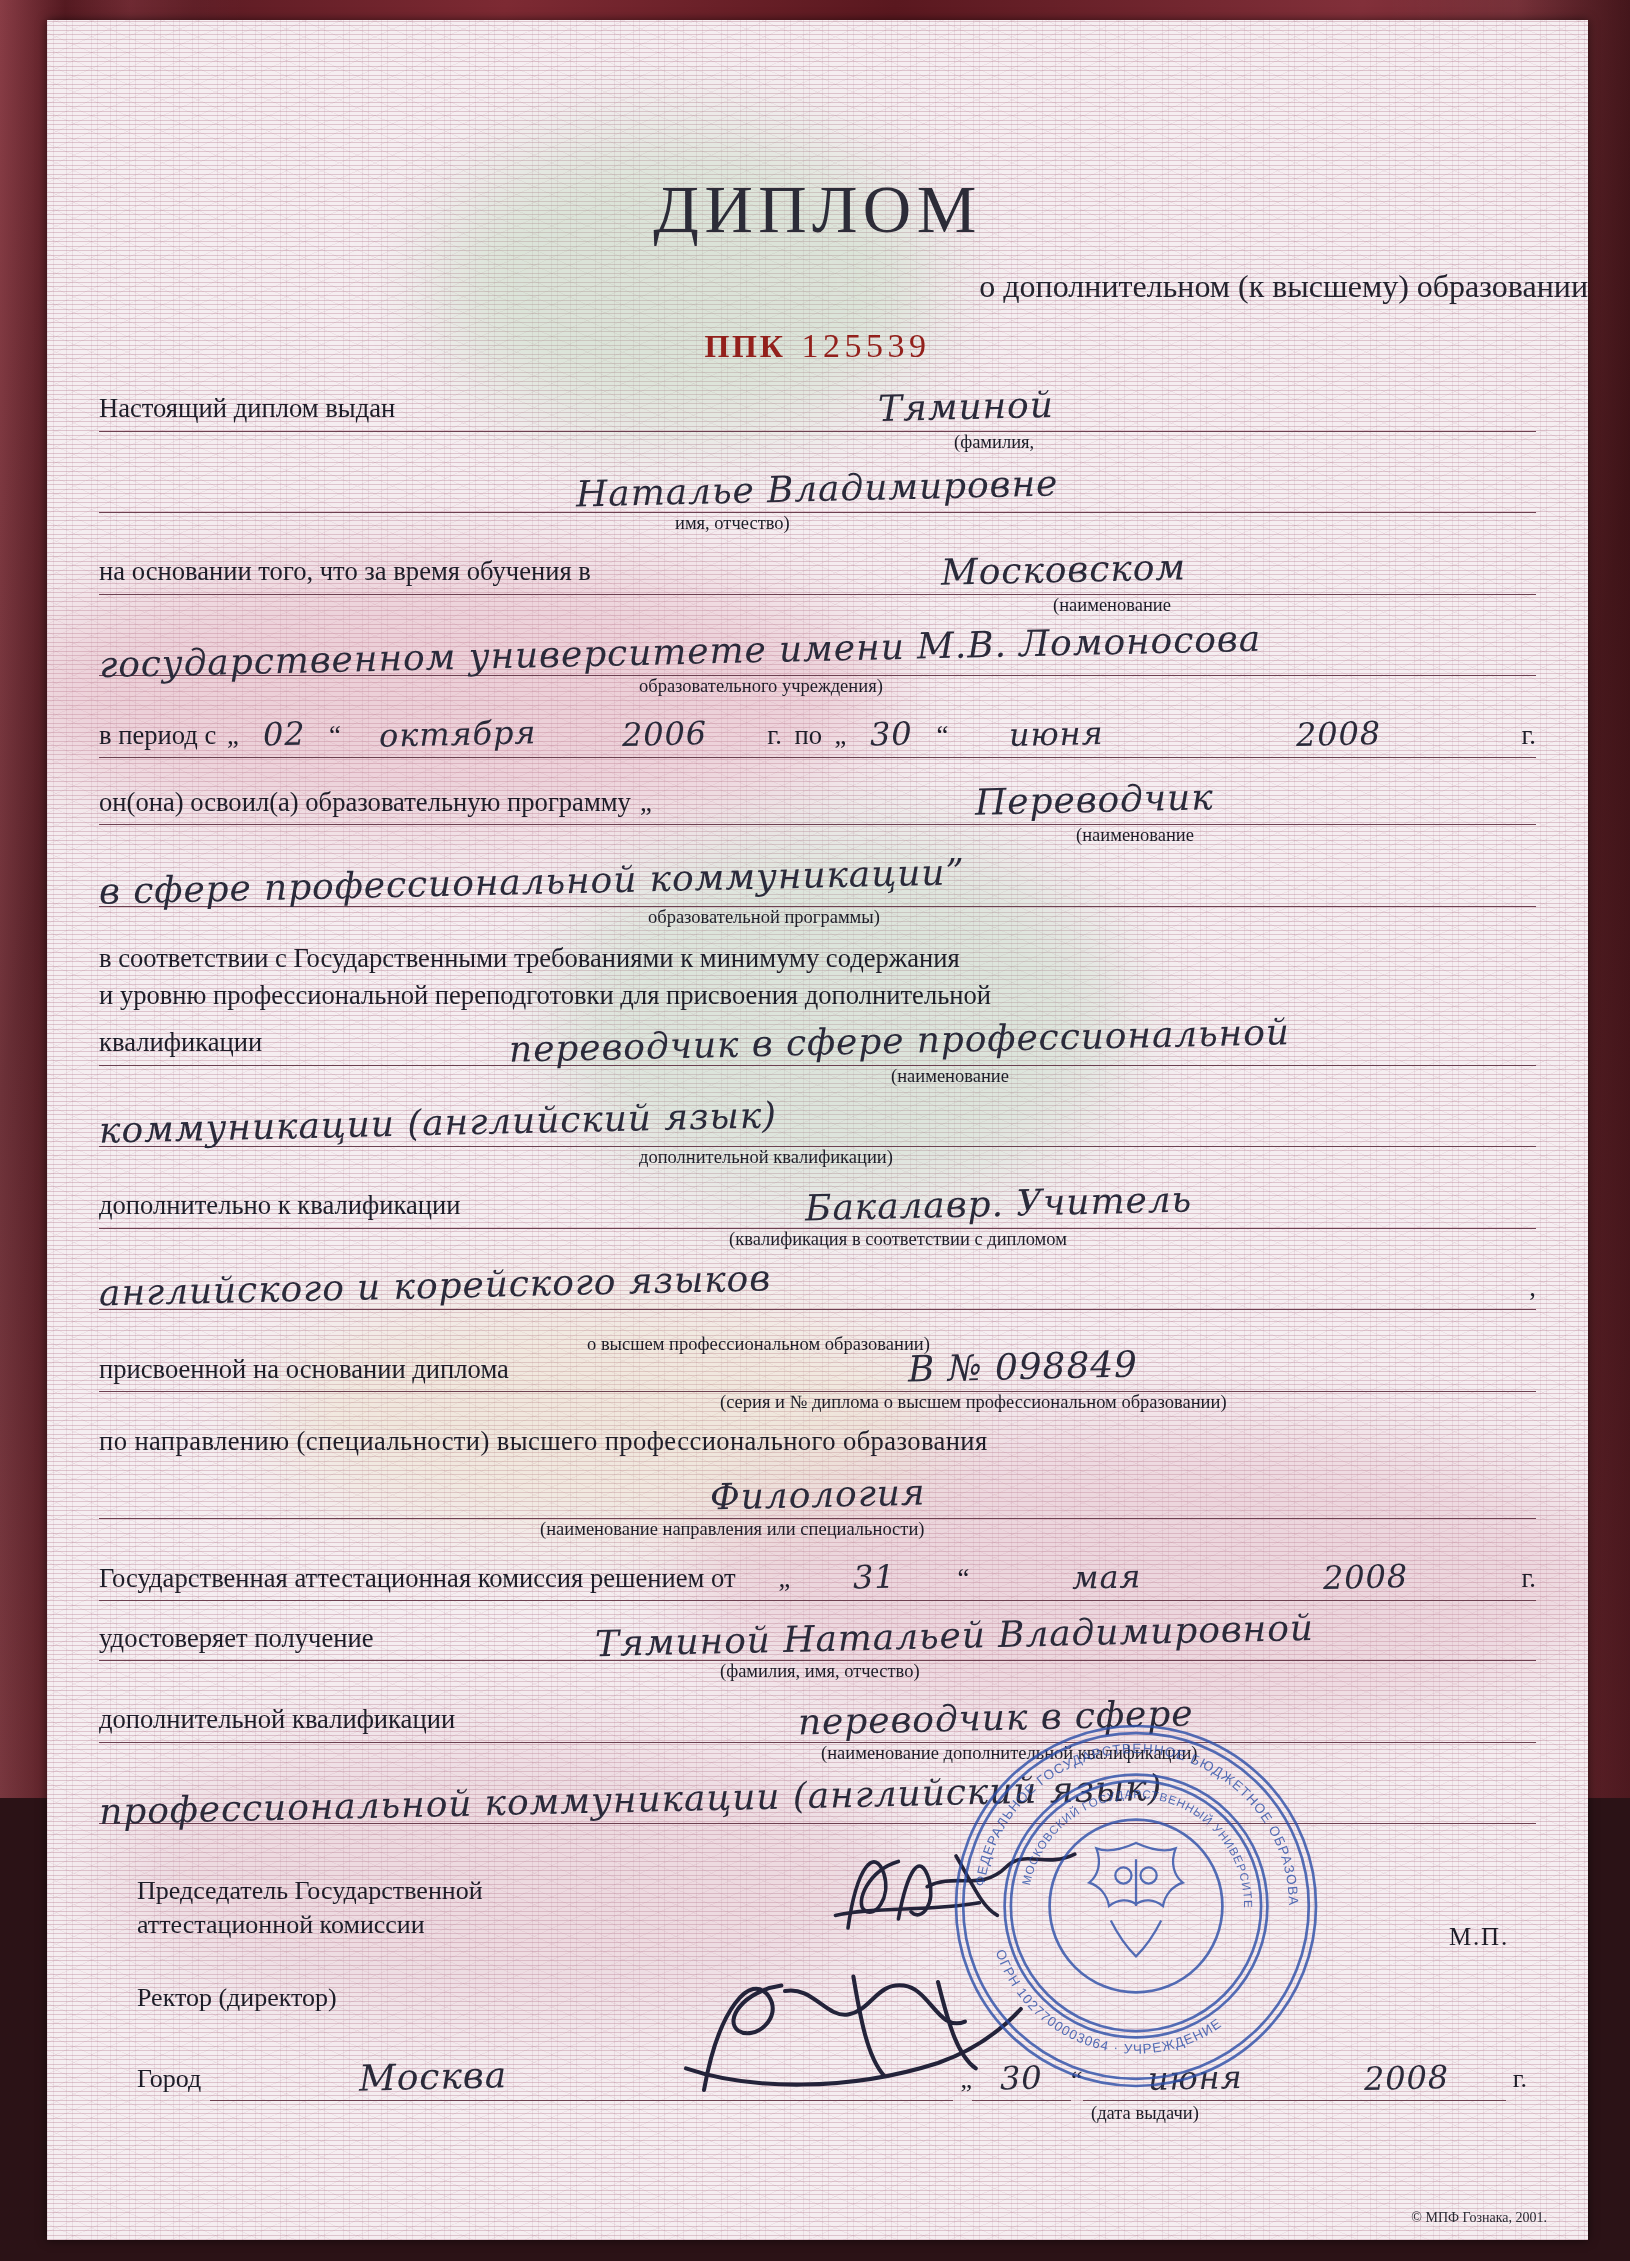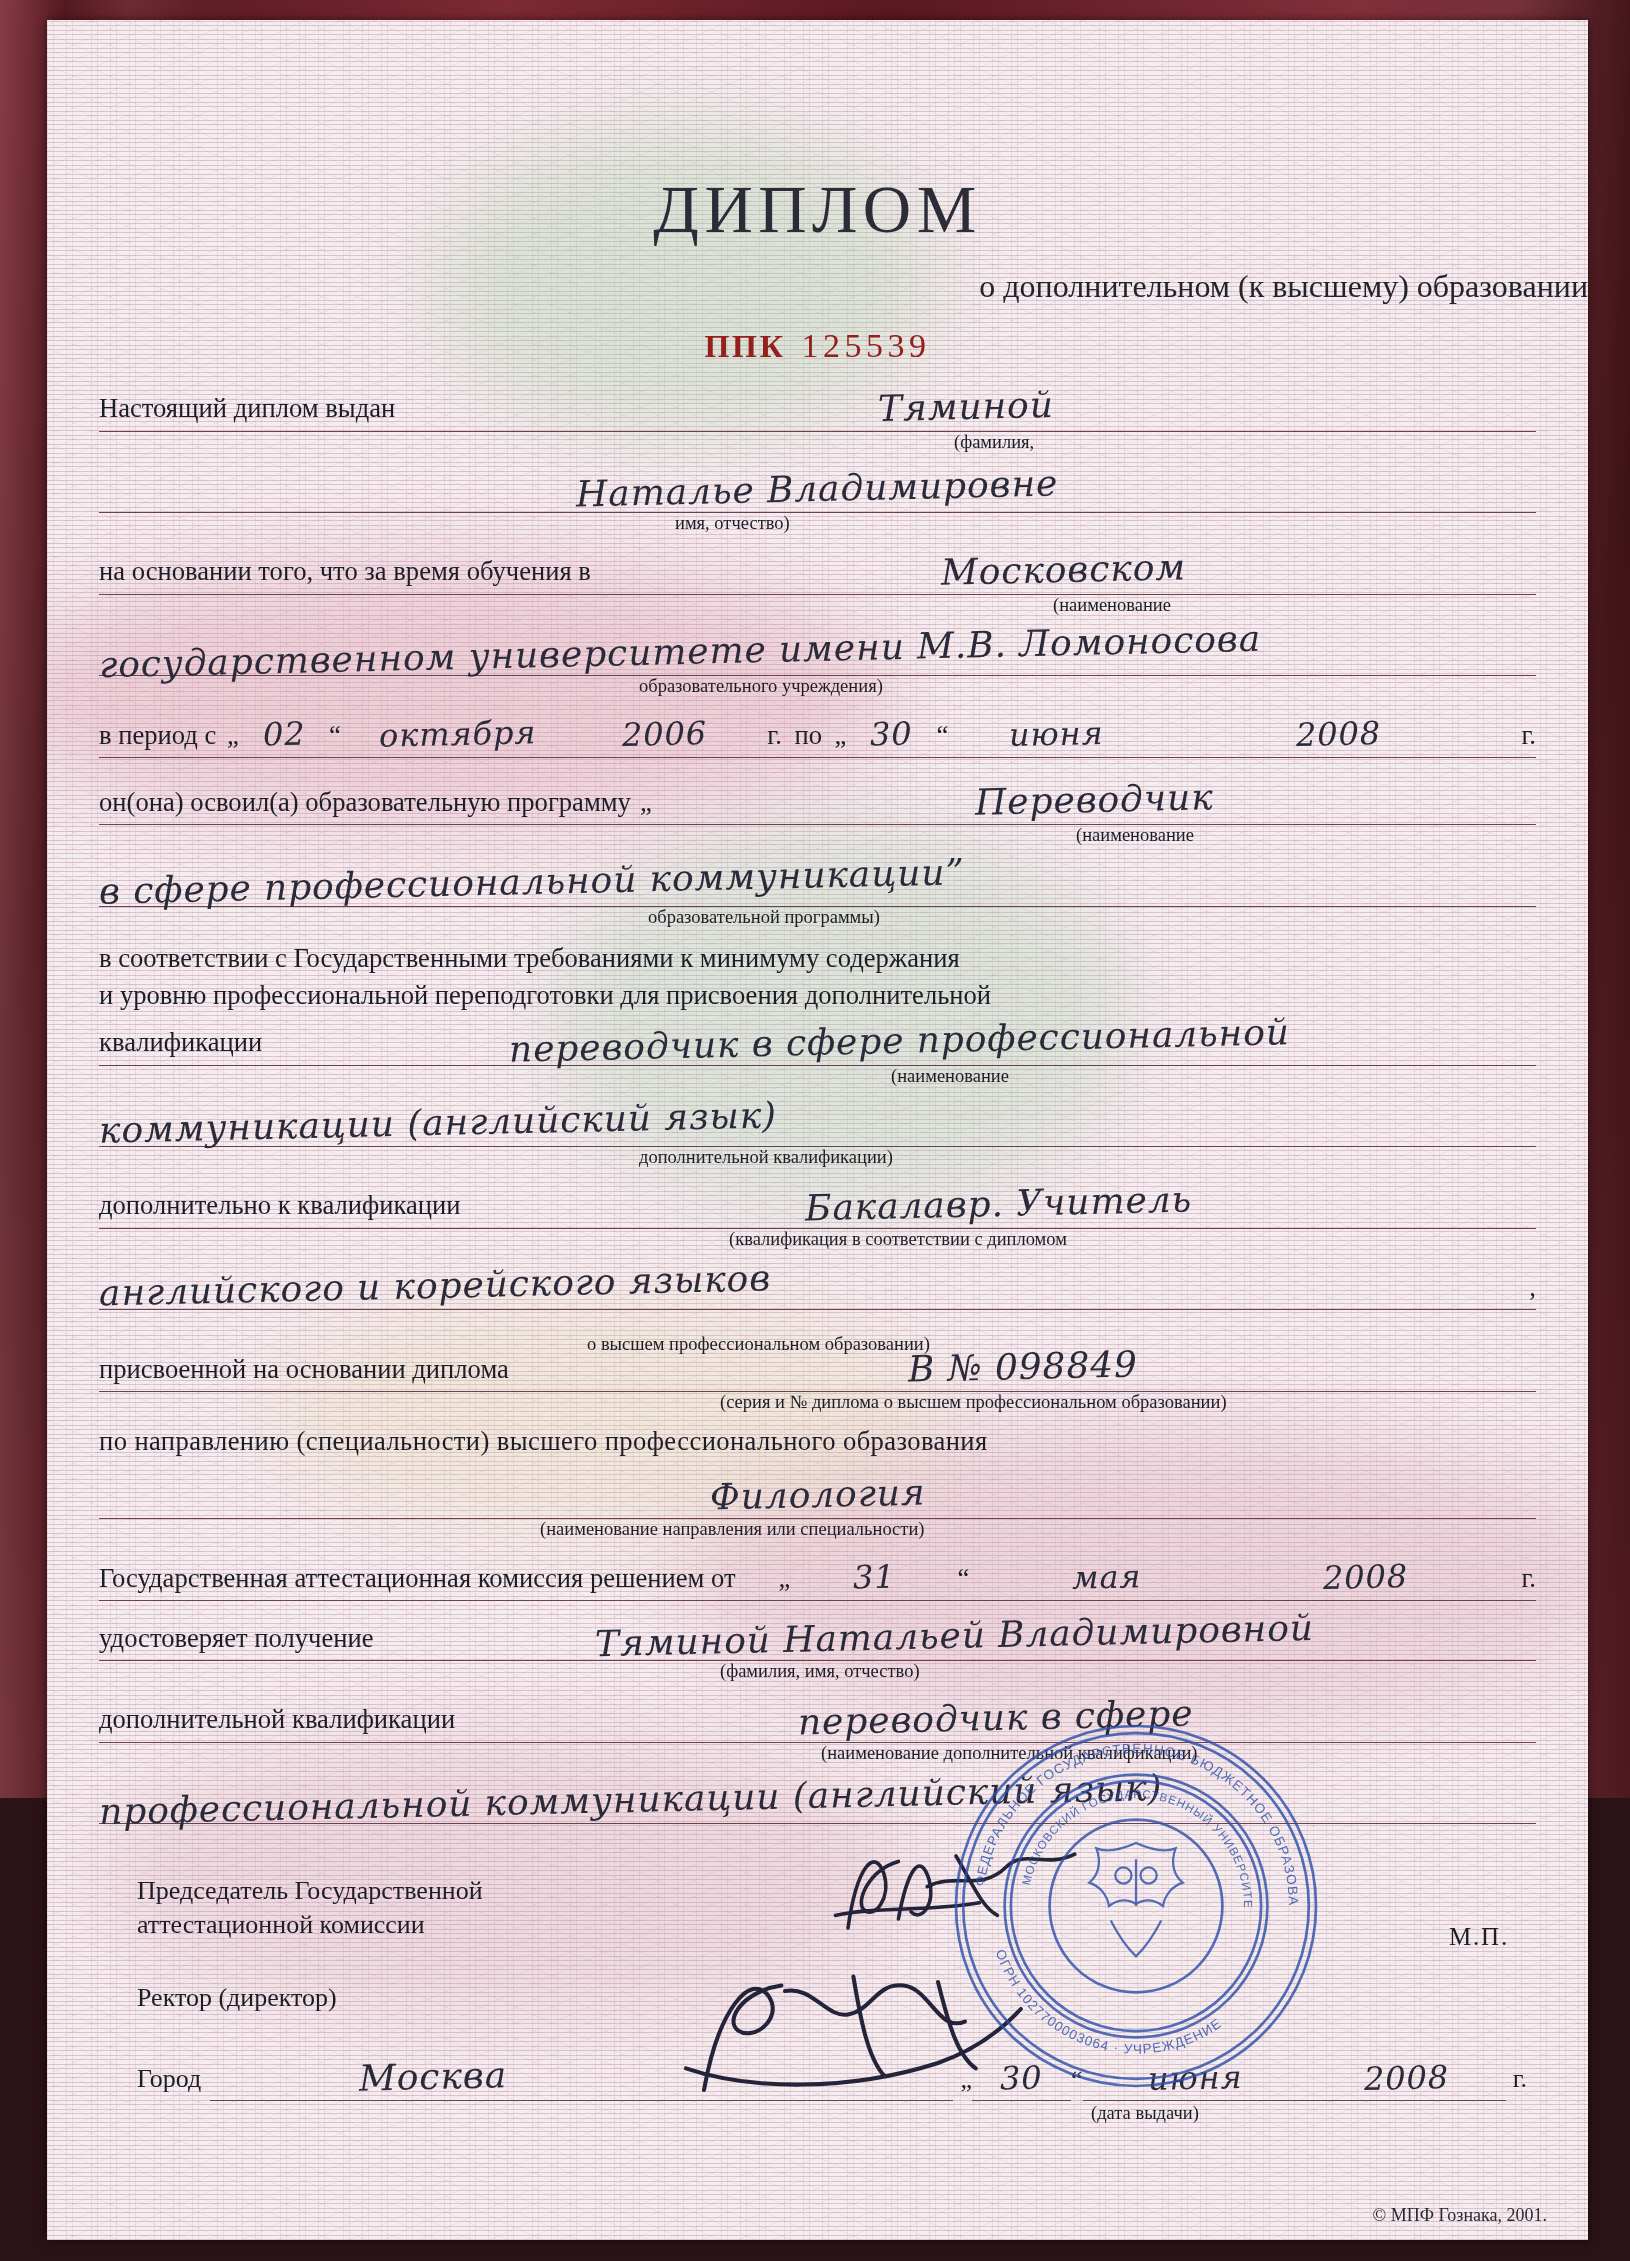--- a/index.html
+++ b/index.html
@@ -187,21 +187,21 @@
     width: 378px;
     height: 378px;
     pointer-events: none;
     opacity: 0.80;
   }
 
   .copyright {
     position: absolute;
     right: 41px;
     bottom: 14.4px;
-    font-size: 18px;
+    font-size: 14px;
     color: #2a2a33;
     text-align: right;
   }
 </style>
 </head>
 <body>
 
 <div class="cover">
   <div class="cover-sheen"></div>
 

